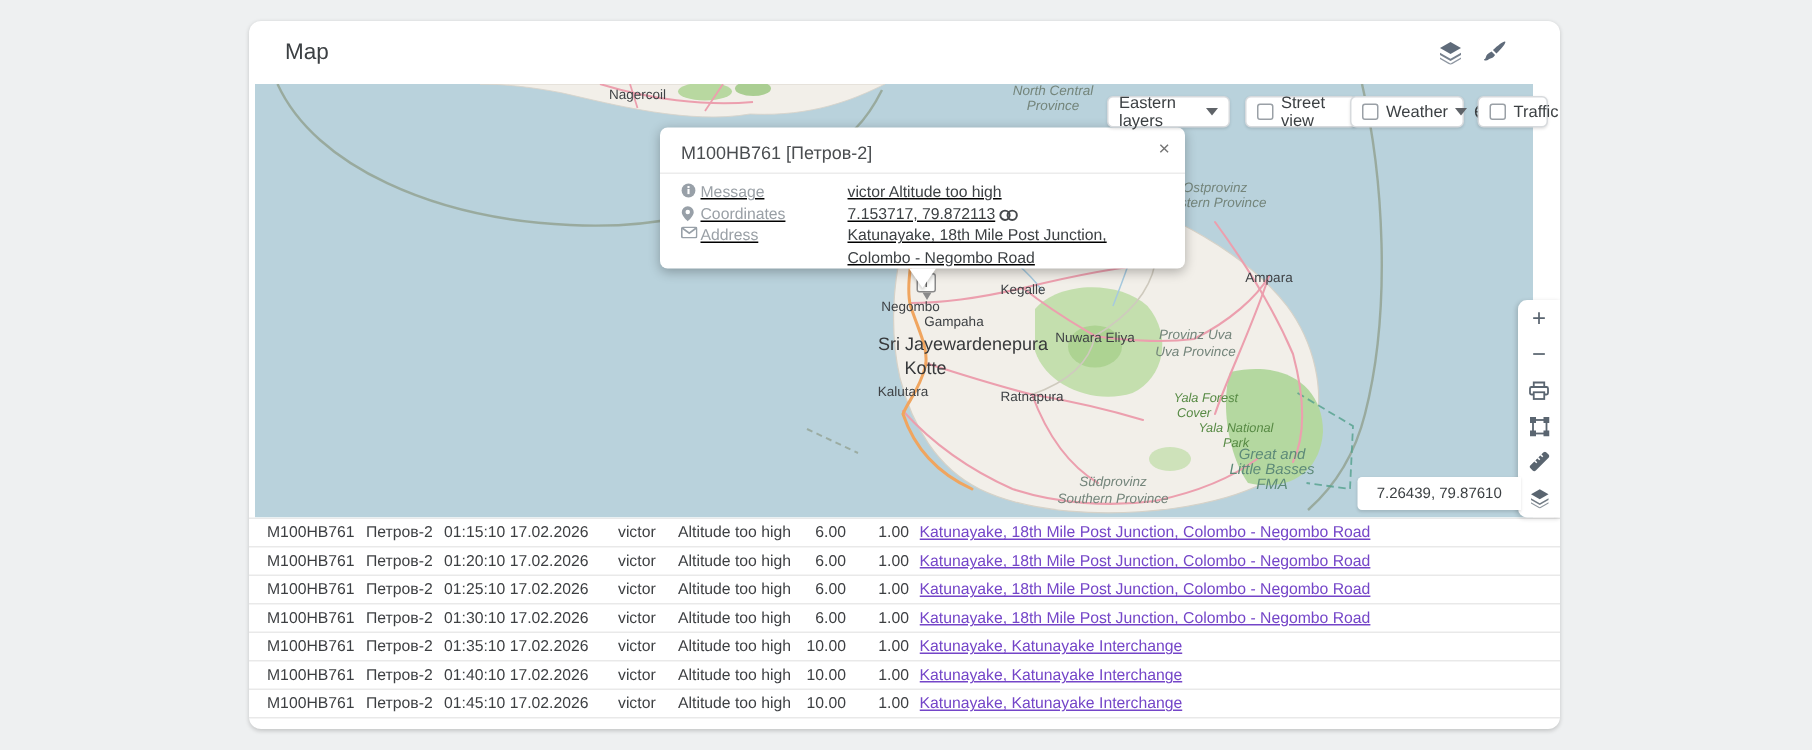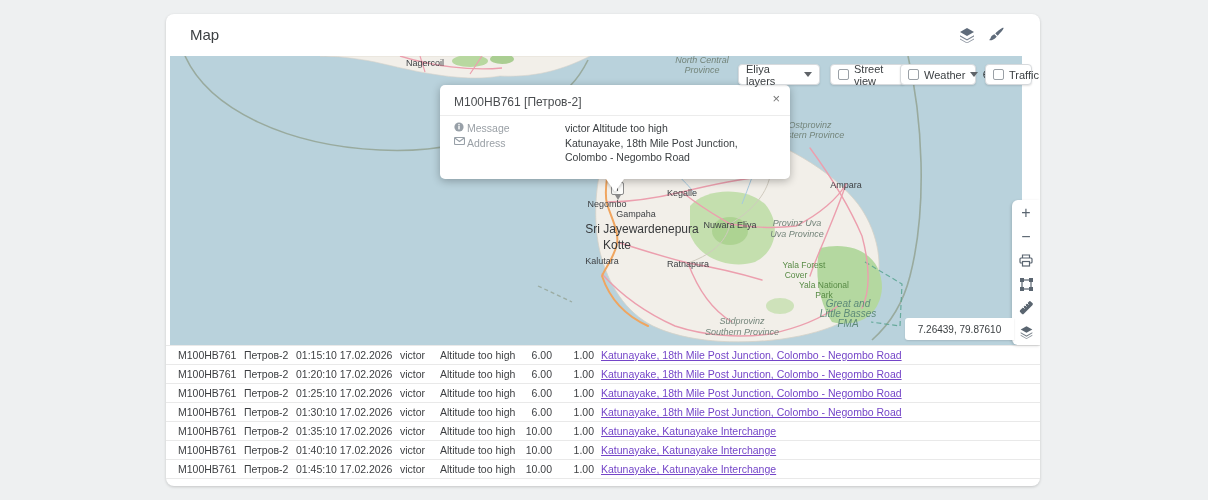--- a/index.html
+++ b/index.html
@@ -15,42 +15,42 @@
   .hdr-icon.layers { right:64px; }
   .hdr-icon.brush  { right:34px; }
 
   
   .map-wrap { position:relative; margin:0 4px; width:866px; height:289px; background:#fff; }
   .map-svg { position:absolute; left:0; top:0; }
   .lbl { position:absolute; transform:translateX(-50%); white-space:nowrap; pointer-events:none; }
   .lbl.city   { font-size:9px;  color:#3f4245; }
   .lbl.citylg { font-size:12px; color:#37393b; }
   .lbl.prov   { font-size:9px;  color:#74857b; font-style:italic; }
-  .lbl.nat    { font-size:8.5px; color:#578a44; }
+  .lbl.nat    { font-size:8.5px; color:#578a44; font-style:italic; }
   .lbl.nat2   { font-size:10px; color:#5d8a78; font-style:italic; }
 
   
   .map-btn { position:absolute; top:8px; height:21px; background:#fff; border:1px solid #d7dadd;
              border-radius:4px; box-shadow:0 1px 2px rgba(0,0,0,.12); display:flex; align-items:center;
              font-size:11px; color:#3c4043; padding:0 7px; gap:5px; cursor:pointer; }
   .chk { width:11px; height:11px; border:1px solid #9aa0a6; border-radius:2px; background:#fff; flex:0 0 auto; }
   .caret { width:0; height:0; border-left:4px solid transparent; border-right:4px solid transparent; border-top:5px solid #5f6368; }
   .objlayers { left:568px; width:82px; justify-content:space-between; }
 
   
   .popup { position:absolute; left:270px; top:29px; width:350px; height:94px; background:#fff;
            border-radius:5px; box-shadow:0 2px 8px rgba(0,0,0,.28); font-size:10.5px; }
   .popup:after { content:""; position:absolute; left:166px; top:94px; border-left:9px solid transparent;
                  border-right:9px solid transparent; border-top:13px solid #fff;
                  filter:drop-shadow(0 2px 1px rgba(0,0,0,.15)); }
   .popup-title { position:absolute; left:14px; top:10px; font-size:12px; color:#4a4d50; }
   .popup-close { position:absolute; right:10px; top:7px; font-size:13px; color:#757575; cursor:pointer; line-height:14px; }
   .popup-sep { position:absolute; left:0; right:0; top:30px; border-top:1px solid #ececec; }
   .popup-rows { position:absolute; left:14px; top:36px; right:12px; }
-  .popup-row { display:flex; line-height:14.5px; }
+  .popup-row { display:flex; line-height:14.5px;text-decoration:underline; }
   .popup-row .ico { width:13px; flex:0 0 auto; color:#9aa0a6; padding-top:1px; }
   .popup-row .plabel { width:98px; flex:0 0 auto; color:#9aa0a6; }
   .popup-row .pvalue { color:#3c4043; flex:1; }
   .linkico { display:inline-block; vertical-align:-2px; margin-left:3px; cursor:pointer; }
 
   
   .marker { position:absolute; left:441px; top:126px; width:13px; height:13px; background:#fcfcfa;
             border:1px solid #8a8a8a; border-radius:2px; font-size:8.5px; color:#333; text-align:center;
             line-height:11px; cursor:pointer; }
   .marker:after { content:""; position:absolute; left:3px; top:12px; border-left:3px solid transparent;
@@ -64,21 +64,21 @@
           color:#5a6570; font-size:16px; cursor:pointer; }
 
   .coords-box { position:absolute; left:735px; top:262px; width:109px; height:22px; background:#fff;
                 border-radius:3px 0 0 3px; font-size:10px; color:#3c4043; display:flex; align-items:center;
                 justify-content:center; box-shadow:0 1px 2px rgba(0,0,0,.12); }
 
   
   .tbl { border-top:1px solid #e9e9e9; }
   .trow { display:flex; align-items:center; height:19px; border-bottom:1px solid #e9e9e9;
           font-size:10.5px; color:#3d3f42; padding-left:12px; cursor:default; }
-  .c1{width:66px;} .c2{width:52px;} .c3{width:104px;} .c4{width:40px;} .c5{width:84px;}
+  .c1{width:66px;} .c2{width:52px;} .c3{width:116px;} .c4{width:40px;} .c5{width:84px;}
   .c6{width:28px;text-align:right;} .c7{width:42px;text-align:right;}
   .c8{flex:1;margin-left:7px;overflow:hidden;white-space:nowrap;}
   .c8 a { color:#7445c8; text-decoration:underline; cursor:pointer; }
   svg { display:block; }
 </style>
 </head>
 <body>
 
 <div class="card">
 
@@ -184,33 +184,48 @@
                 <circle cx="5" cy="5" r="4.6" fill="#98a0a8"></circle>
                 <rect x="4.3" y="4" width="1.4" height="3.4" fill="#fff"></rect>
                 <rect x="4.3" y="2" width="1.4" height="1.4" fill="#fff"></rect>
               </svg>
           </span>
           <span class="plabel">Message</span>
           <span class="pvalue">victor Altitude too high</span>
         </div>
         <div class="popup-row">
           <span class="ico">
+            <svg width="9" height="11" viewBox="0 0 9 11">
+                <path d="M4.5.5 A4 4 0 0 1 8.5 4.5 C8.5 7 4.5 10.5 4.5 10.5 C4.5 10.5 .5 7 .5 4.5 A4 4 0 0 1 4.5.5Z" fill="#98a0a8"></path>
+                <circle cx="4.5" cy="4.3" r="1.5" fill="#fff"></circle>
+              </svg>
+          </span>
+          <span class="plabel">Coordinates</span>
+          <span class="pvalue"><span>7.153717, 79.872113</span><span class="linkico"><svg width="13" height="9" viewBox="0 0 13 9">
+                  <g fill="none" stroke="#46494c" stroke-width="1.3">
+                    <circle cx="4" cy="4.5" r="3.1"></circle>
+                    <circle cx="8.8" cy="4.5" r="3.1"></circle>
+                  </g>
+                </svg></span></span>
+        </div>
+        <div class="popup-row">
+          <span class="ico">
             <svg width="11" height="8" viewBox="0 0 11 8">
                 <rect x=".5" y=".5" width="10" height="7" rx="1" fill="none" stroke="#98a0a8" stroke-width="1.1"></rect>
                 <path d="M.8 1 5.5 4.5 10.2 1" fill="none" stroke="#98a0a8" stroke-width="1.1"></path>
               </svg>
           </span>
           <span class="plabel">Address</span>
           <span class="pvalue">Katunayake, 18th Mile Post Junction, Colombo - Negombo Road</span>
         </div>
       </div>
     </div>
 
     <div class="map-btn objlayers">
-      <span>Eliya layers</span>
+      <span>Eastern layers</span>
       <span class="caret"></span>
     </div>
     <div class="map-btn" style="left:660px;width:75px;">
       <span class="chk"></span>
       <span>Street view</span>
     </div>
     <div class="map-btn" style="left:730px;width:76px;">
       <span class="chk"></span>
       <span>Weather</span>
       <span class="caret"></span>

